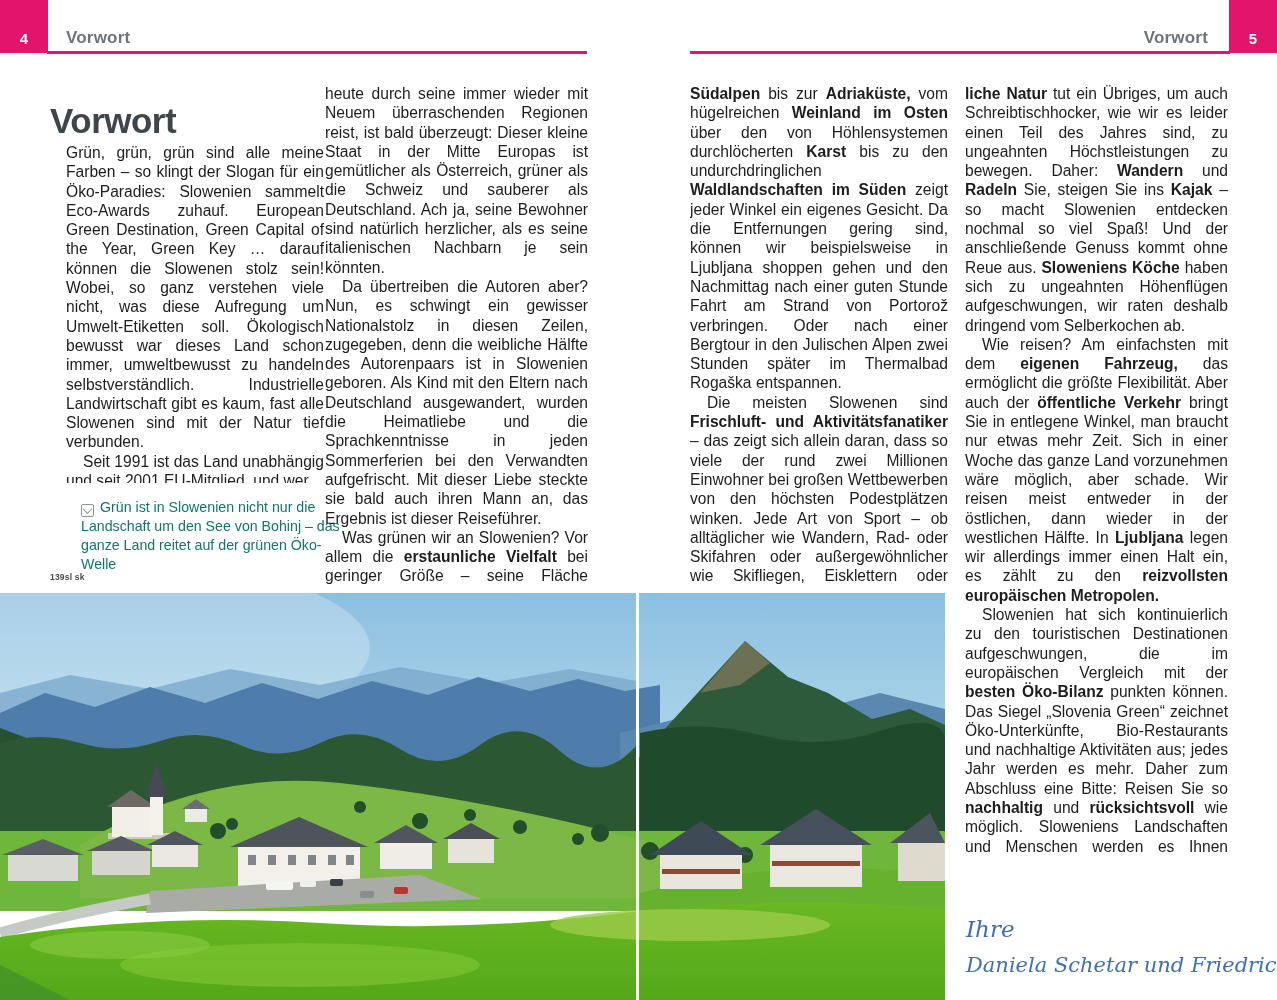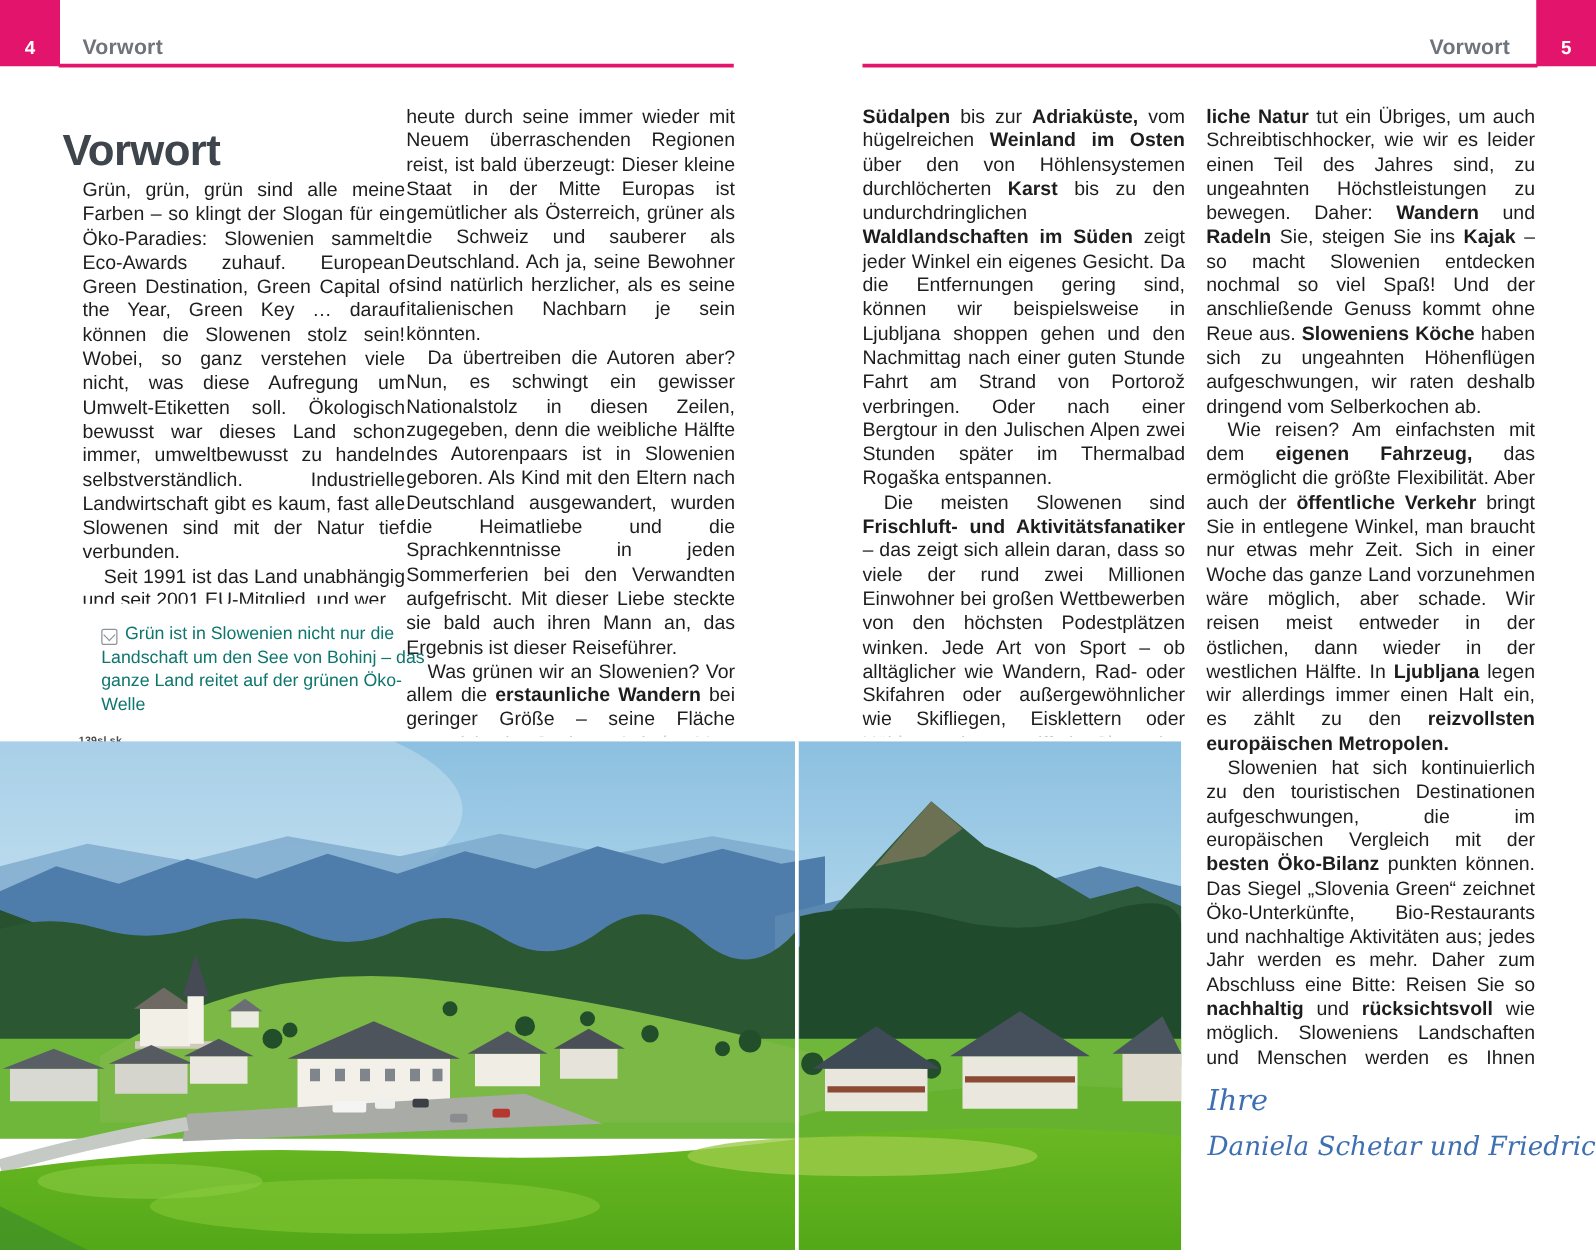--- a/index.html
+++ b/index.html
@@ -47,31 +47,31 @@
   }
   .cap-icon{
     display:inline-flex;width:13px;height:13px;border:1.5px solid #8f949b;border-radius:2px;
     align-items:center;justify-content:center;vertical-align:-2px;margin-right:6px;box-sizing:border-box;
   }
   .cap-icon i{
     display:block;width:6px;height:6px;border-right:1.5px solid #8f949b;border-bottom:1.5px solid #8f949b;
     transform:rotate(45deg) translate(-1px,-1px);
   }
   .photo-credit{
-    position:absolute;left:63px;top:572px;font-size:8.5px;font-weight:bold;color:#4a4a4a;
+    position:absolute;left:50px;top:572px;font-size:8.5px;font-weight:bold;color:#4a4a4a;
     letter-spacing:.2px;
-    margin-top:15px;
   }
   
   .photo{position:absolute;left:0;top:593px;width:945px;height:407px;}
   .gutter{position:absolute;left:636px;top:593px;width:3px;height:407px;background:#ffffff;}
   
   .sig{
     position:absolute;left:966px;color:#3f6fb3;font-family:"DejaVu Serif",serif;
     font-style:italic;
+    margin-top:48px;
   }
   .sig-salutation{top:868px;font-size:23px;}
   .sig-names{top:905px;font-size:21px;white-space:nowrap;}
 </style>
 </head>
 <body>
 
 <div class="page">
 
   <div class="pagenum-block pagenum-left">
@@ -88,21 +88,21 @@
 
   <h1 class="article-title">Vorwort</h1>
 
   <div class="col col1">
     <p><span>Grün, grün, grün sind alle meine Farben – so klingt der Slogan für ein Öko-Paradies: Slowenien sammelt Eco-Awards zuhauf. European Green Destination, Green Capital of the Year, Green Key … darauf können die Slowenen stolz sein! Wobei, so ganz verstehen viele nicht, was diese Aufregung um Umwelt-Etiketten soll. Ökologisch bewusst war dieses Land schon immer, umweltbewusst zu handeln selbstverständlich. Industrielle Landwirtschaft gibt es kaum, fast alle Slowenen sind mit der Natur tief verbunden.</span></p>
     <p class="indent"><span>Seit 1991 ist das Land unabhängig und seit 2001 EU-Mitglied, und wer</span></p>
   </div>
   <div class="col col2">
     <p><span>heute durch seine immer wieder mit Neuem überraschenden Regionen reist, ist bald überzeugt: Dieser kleine Staat in der Mitte Europas ist gemütlicher als Österreich, grüner als die Schweiz und sauberer als Deutschland. Ach ja, seine Bewohner sind natürlich herzlicher, als es seine italienischen Nachbarn je sein könnten.</span></p>
     <p class="indent"><span>Da übertreiben die Autoren aber? Nun, es schwingt ein gewisser Nationalstolz in diesen Zeilen, zugegeben, denn die weibliche Hälfte des Autorenpaars ist in Slowenien geboren. Als Kind mit den Eltern nach Deutschland ausgewandert, wurden die Heimatliebe und die Sprachkenntnisse in jeden Sommerferien bei den Verwandten aufgefrischt. Mit dieser Liebe steckte sie bald auch ihren Mann an, das Ergebnis ist dieser Reiseführer.</span></p>
-    <p class="indent"><span>Was grünen wir an Slowenien? Vor allem die </span><span class="b">erstaunliche Wandern</span><span> bei geringer Größe – seine Fläche entspricht der Sachsen-Anhalts. Vom </span><span class="b">Hochgebirge der</span></p>
+    <p class="indent"><span>Was grünen wir an Slowenien? Vor allem die </span><span class="b">erstaunliche Vielfalt</span><span> bei geringer Größe – seine Fläche entspricht der Sachsen-Anhalts. Vom </span><span class="b">Hochgebirge der</span></p>
   </div>
   <div class="col col3">
     <p><span class="b">Südalpen</span><span> bis zur </span><span class="b">Adriaküste,</span><span> vom hügelreichen </span><span class="b">Weinland im Osten</span><span> über den von Höhlensystemen durchlöcherten </span><span class="b">Karst</span><span> bis zu den undurchdringlichen </span><span class="b">Waldlandschaften im Süden</span><span> zeigt jeder Winkel ein eigenes Gesicht. Da die Entfernungen gering sind, können wir beispielsweise in Ljubljana shoppen gehen und den Nachmittag nach einer guten Stunde Fahrt am Strand von Portorož verbringen. Oder nach einer Bergtour in den Julischen Alpen zwei Stunden später im Thermalbad Rogaška entspannen.</span></p>
     <p class="indent"><span>Die meisten Slowenen sind </span><span class="b">Frischluft- und Aktivitätsfanatiker</span><span> – das zeigt sich allein daran, dass so viele der rund zwei Millionen Einwohner bei großen Wettbewerben von den höchsten Podestplätzen winken. Jede Art von Sport – ob alltäglicher wie Wandern, Rad- oder Skifahren oder außergewöhnlicher wie Skifliegen, Eisklettern oder Höhlentauchen – trifft in Slowenien auf Begeisterung. Die ist ansteckend, und die </span><span class="b">herr-</span></p>
   </div>
   <div class="col col4">
     <p><span class="b">liche Natur</span><span> tut ein Übriges, um auch Schreibtischhocker, wie wir es leider einen Teil des Jahres sind, zu ungeahnten Höchstleistungen zu bewegen. Daher: </span><span class="b">Wandern</span><span> und </span><span class="b">Radeln</span><span> Sie, steigen Sie ins </span><span class="b">Kajak</span><span> – so macht Slowenien entdecken nochmal so viel Spaß! Und der anschließende Genuss kommt ohne Reue aus. </span><span class="b">Sloweniens Köche</span><span> haben sich zu ungeahnten Höhenflügen aufgeschwungen, wir raten deshalb dringend vom Selberkochen ab.</span></p>
     <p class="indent"><span>Wie reisen? Am einfachsten mit dem </span><span class="b">eigenen Fahrzeug,</span><span> das ermöglicht die größte Flexibilität. Aber auch der </span><span class="b">öffentliche Verkehr</span><span> bringt Sie in entlegene Winkel, man braucht nur etwas mehr Zeit. Sich in einer Woche das ganze Land vorzunehmen wäre möglich, aber schade. Wir reisen meist entweder in der östlichen, dann wieder in der westlichen Hälfte. In </span><span class="b">Ljubljana</span><span> legen wir allerdings immer einen Halt ein, es zählt zu den </span><span class="b">reizvollsten europäischen Metropolen.</span></p>
     <p class="indent"><span>Slowenien hat sich kontinuierlich zu den touristischen Destinationen aufgeschwungen, die im europäischen Vergleich mit der </span><span class="b">besten Öko-Bilanz</span><span> punkten können. Das Siegel „Slovenia Green“ zeichnet Öko-Unterkünfte, Bio-Restaurants und nachhaltige Aktivitäten aus; jedes Jahr werden es mehr. Daher zum Abschluss eine Bitte: Reisen Sie so </span><span class="b">nachhaltig</span><span> und </span><span class="b">rücksichtsvoll</span><span> wie möglich. Sloweniens Landschaften und Menschen werden es Ihnen danken – und Sie werden noch mehr Spaß haben. Versprochen!</span></p>
   </div>

